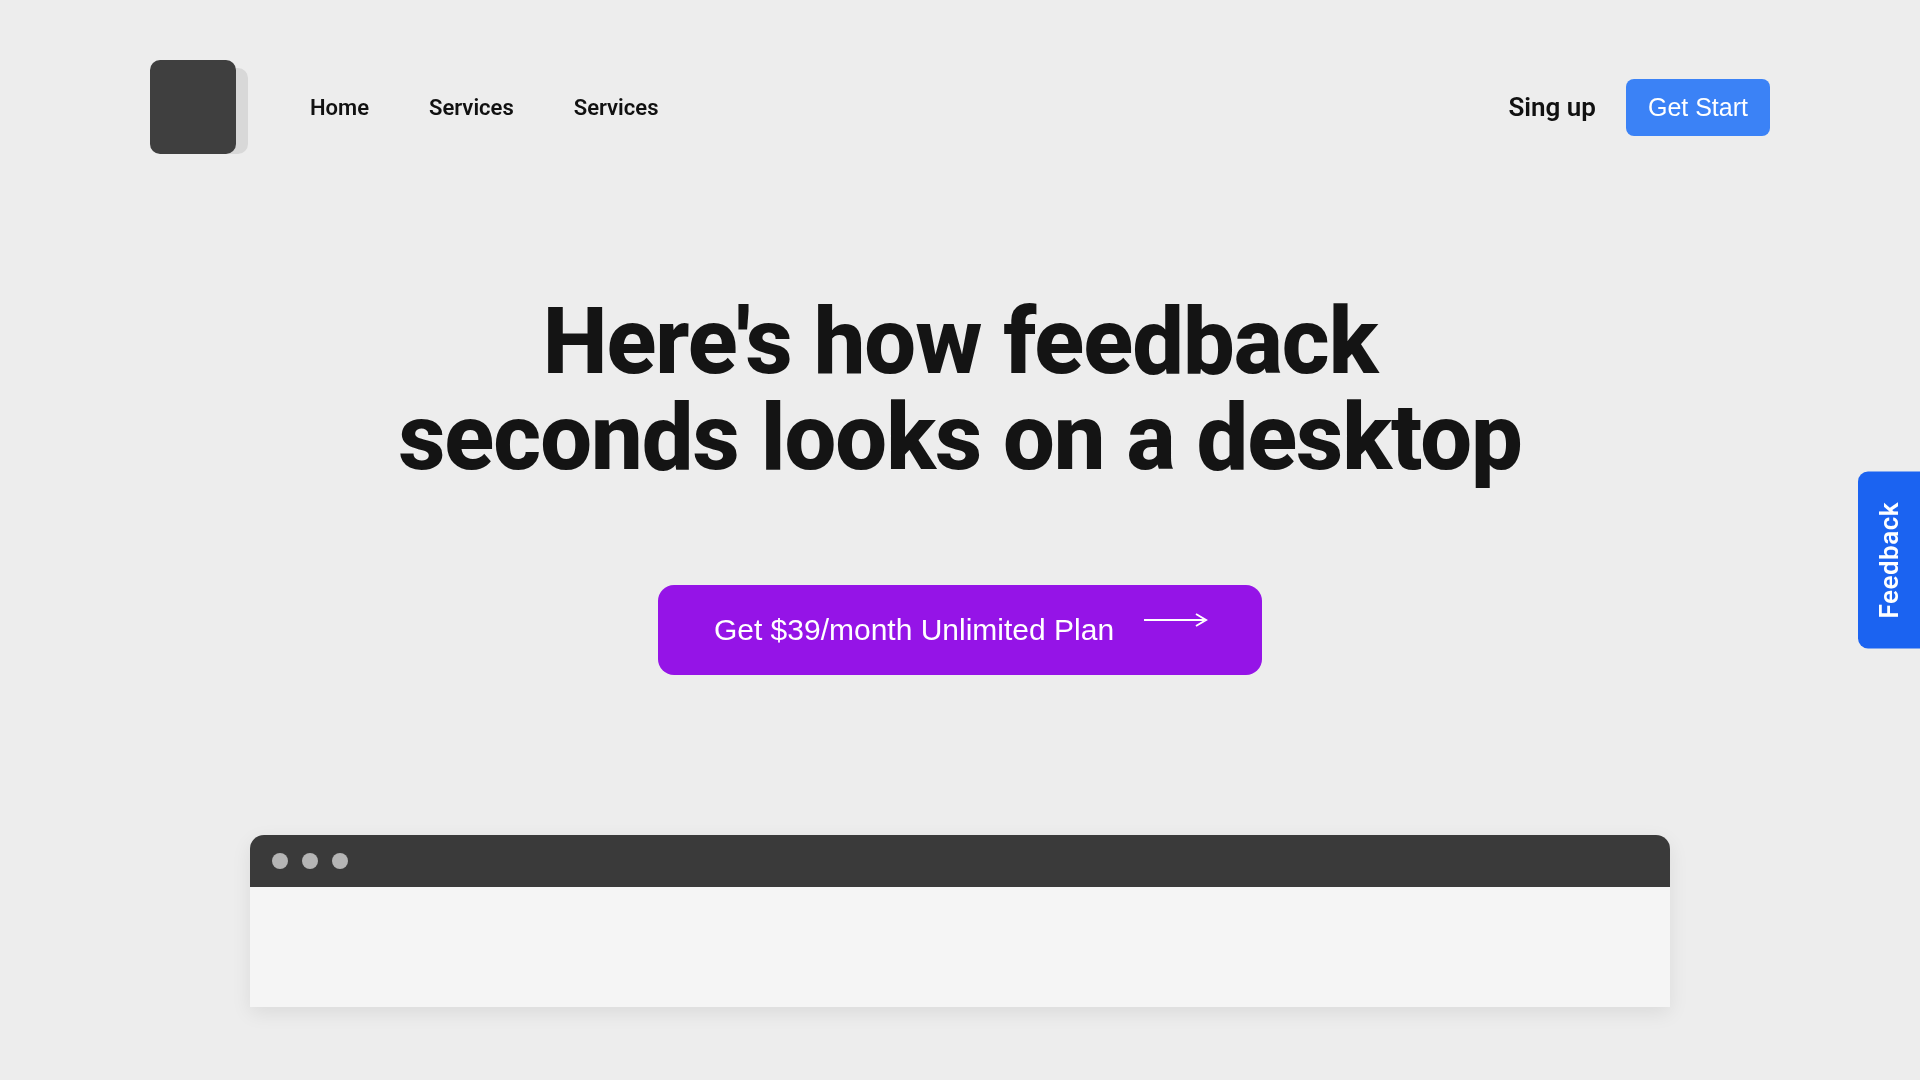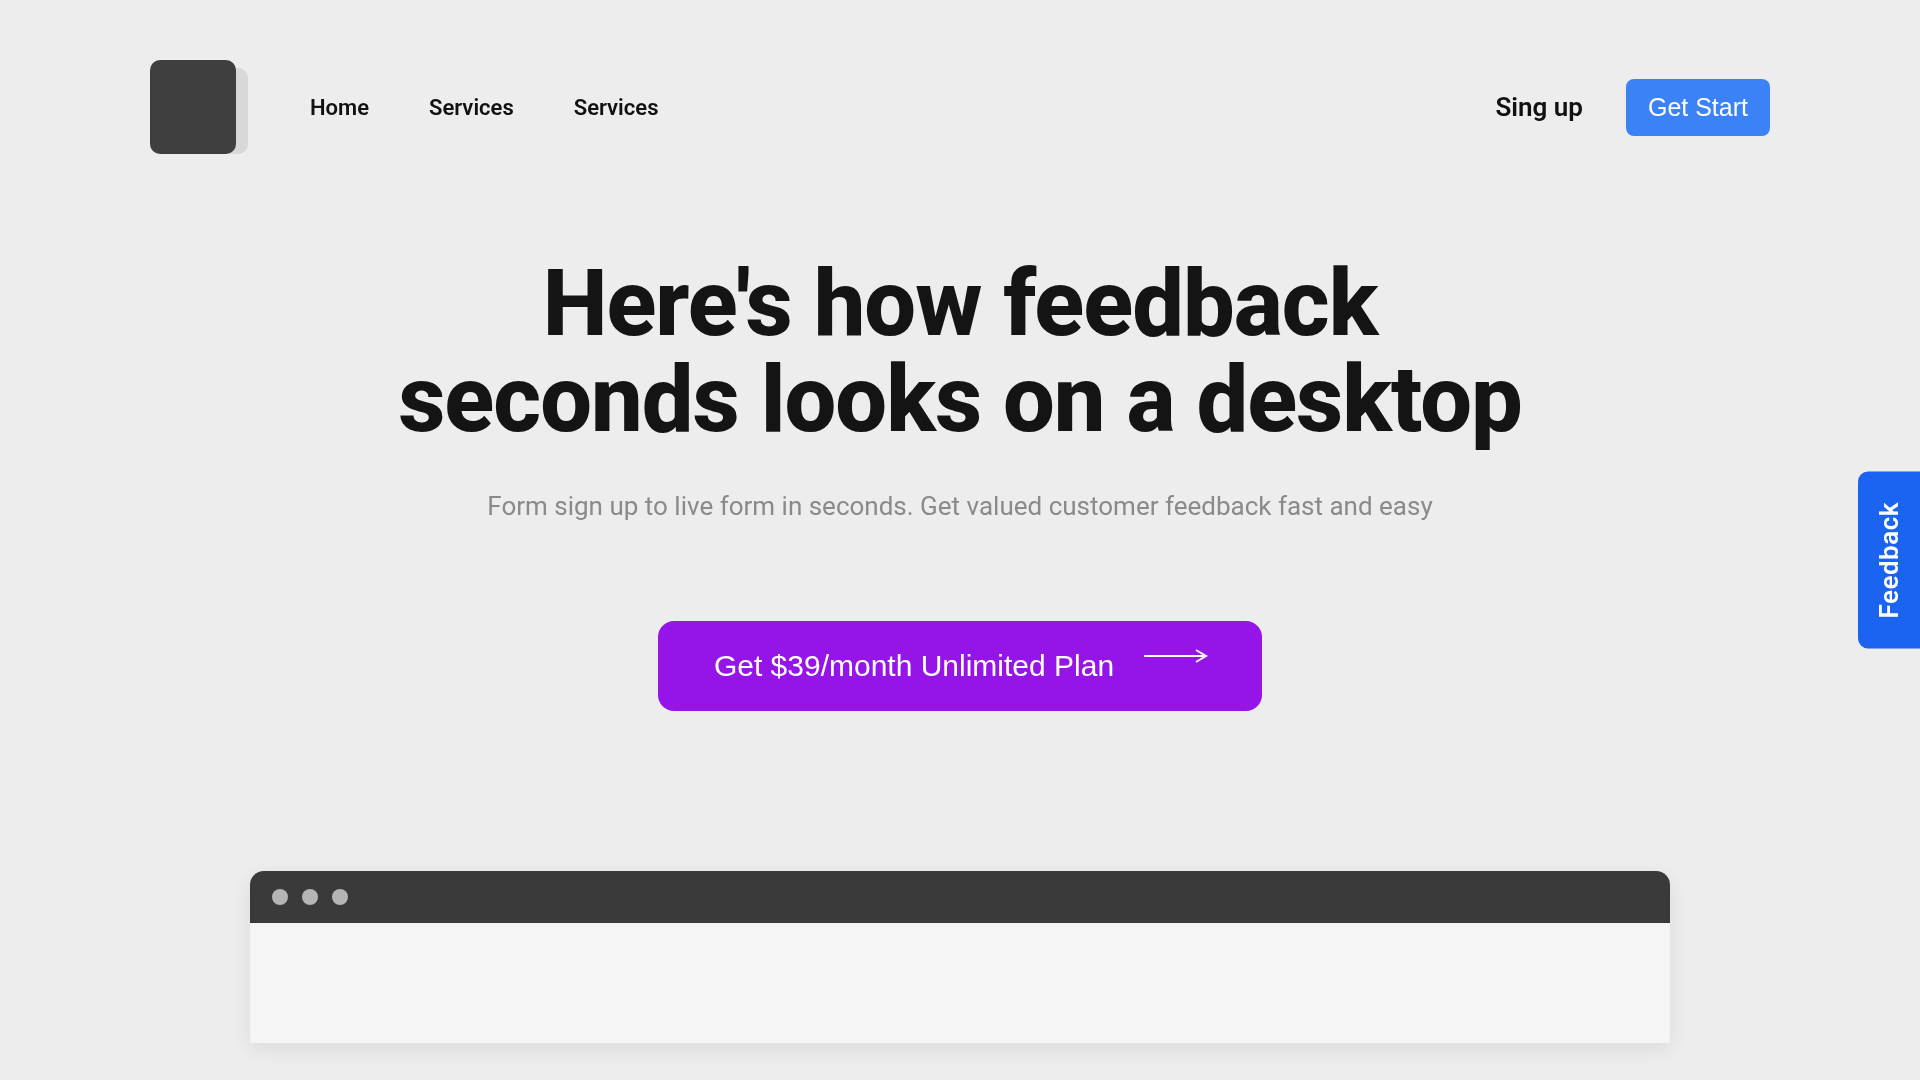--- a/index.html
+++ b/index.html
@@ -54,42 +54,42 @@
     .nav a {
       font-size: 22px;
       font-weight: 600;
       color: #111;
       text-decoration: none;
       cursor: pointer;
     }
     .header-right {
       display: flex;
       align-items: center;
-      gap: 43px;
+      gap: 30px;
     }
     .signup-link {
       font-size: 26px;
       font-weight: 600;
       color: #111;
       text-decoration: none;
       cursor: pointer;
     }
     .get-start-btn {
       background: #3b82f6;
       color: #fff;
       font-size: 25px;
       font-weight: 500;
       border: none;
       border-radius: 8px;
       padding: 14px 22px;
       cursor: pointer;
     }
     .hero {
       text-align: center;
-      margin-top: 82px;
+      margin-top: 120px;
     }
     .hero-title {
       font-size: 92px;
       font-weight: 800;
       color: #141414;
       line-height: 1.04;
       letter-spacing: -1px;
     }
     .hero-sub {
       margin-top: 44px;
@@ -178,21 +178,20 @@
       <a class="signup-link">Sing up</a>
       <button class="get-start-btn">Get Start</button>
     </div>
   </header>
 
   <section class="hero">
     <h1 class="hero-title">
       <span>Here's how feedback</span><br>
       <span>seconds looks on a desktop</span>
     </h1>
-    <p class="hero-sub">Form sign up to live form in seconds. Get valued customer feedback fast and easy</p>
     <button class="cta-btn">
       <span>Get $39/month Unlimited Plan</span>
       <span class="arrow-icon">
         <svg width="64" height="14" viewBox="0 0 64 14" fill="none">
           <line x1="0" y1="7" x2="60" y2="7" stroke="#fff" stroke-width="2"></line>
           <polyline points="52,1 62,7 52,13" stroke="#fff" stroke-width="2" fill="none"></polyline>
         </svg>
       </span>
     </button>
   </section>

